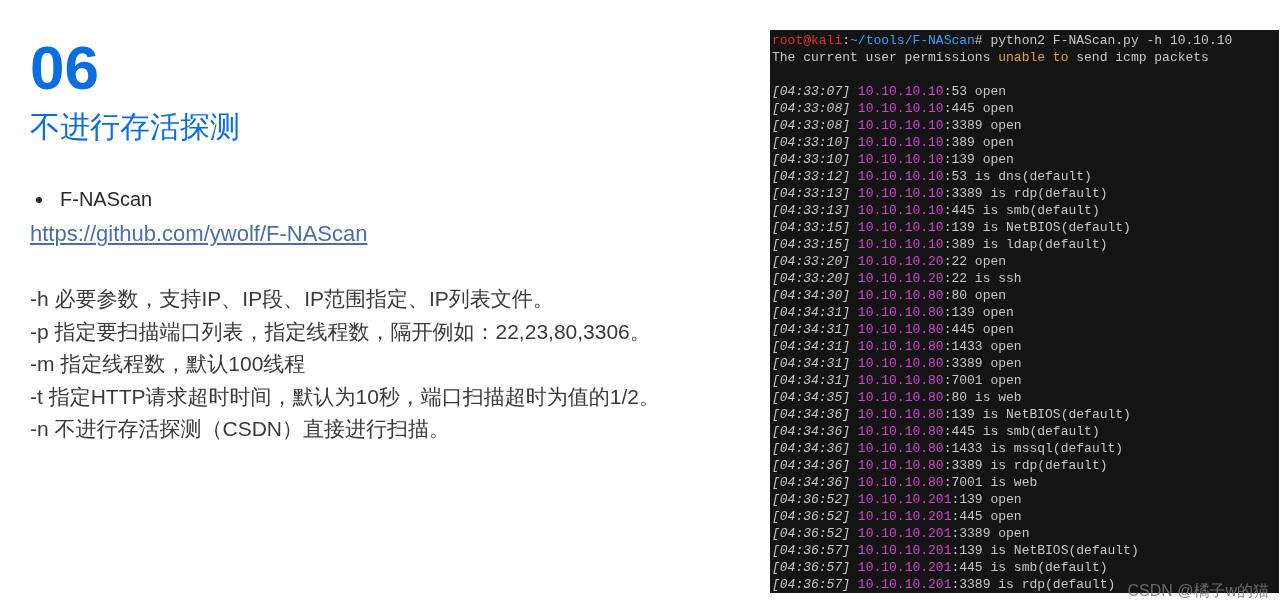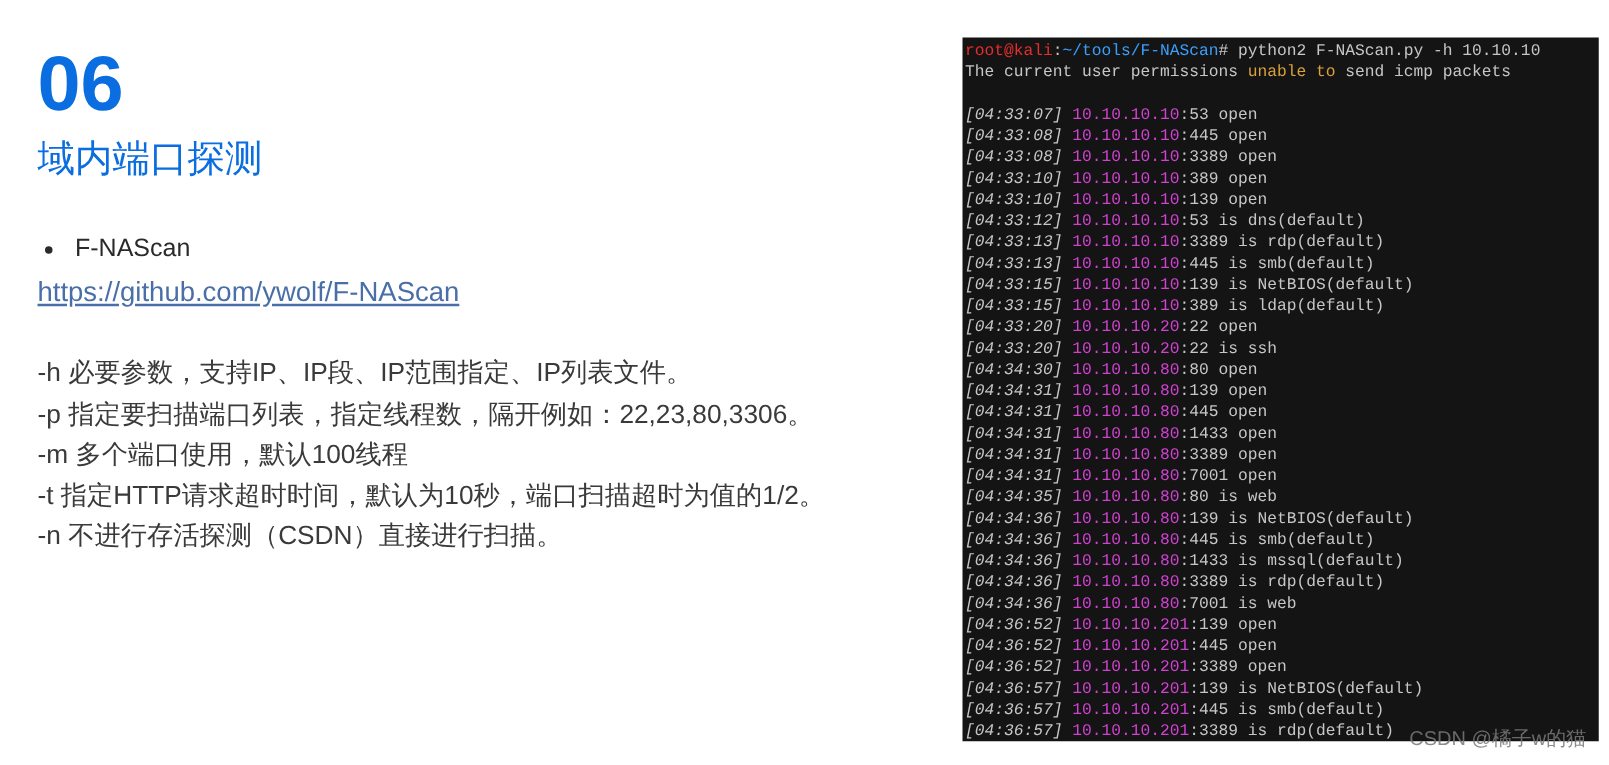--- a/index.html
+++ b/index.html
@@ -89,32 +89,32 @@
     font-family: Arial, sans-serif;
   }
 </style>
 </head>
 <body>
 
 <div class="page">
 
   <div class="left-col">
     <div class="section-number">06</div>
-    <div class="section-title">域内端口探测</div>
+    <div class="section-title">不进行存活探测</div>
 
     <div class="bullet-line">
       <span class="bullet-dot"></span>
       <span>F-NAScan</span>
     </div>
     <a class="link">https://github.com/ywolf/F-NAScan</a>
 
     <div id="params">
         <div class="desc-line">-h 必要参数，支持IP、IP段、IP范围指定、IP列表文件。</div>
         <div class="desc-line">-p 指定要扫描端口列表，指定线程数，隔开例如：22,23,80,3306。</div>
-        <div class="desc-line">-m 多个端口使用，默认100线程</div>
+        <div class="desc-line">-m 指定线程数，默认100线程</div>
         <div class="desc-line">-t 指定HTTP请求超时时间，默认为10秒，端口扫描超时为值的1/2。</div>
         <div class="desc-line">-n 不进行存活探测（CSDN）直接进行扫描。</div>
       </div>
   </div>
 
   <div class="right-col">
     <div class="terminal" id="terminal"><span class="t-prompt">root@kali</span>:<span class="t-path">~/tools/F-NAScan</span># python2 F-NAScan.py -h 10.10.10
 The current user permissions <span class="t-warn">unable to</span> send icmp packets
 
 <span class="t-ts">[04:33:07]</span> <span class="t-ip">10.10.10.10</span>:53 open

